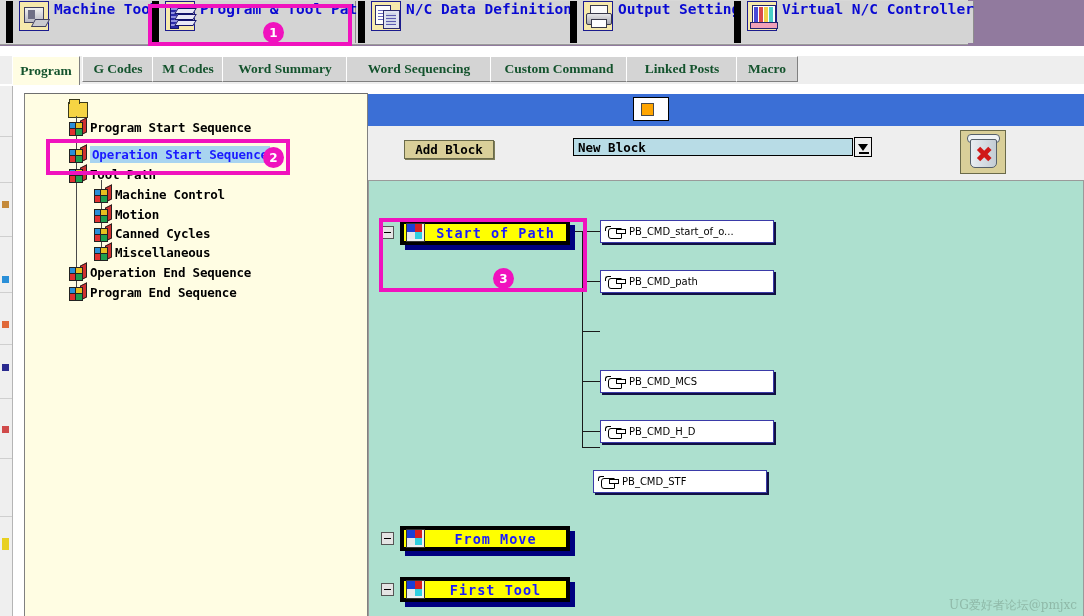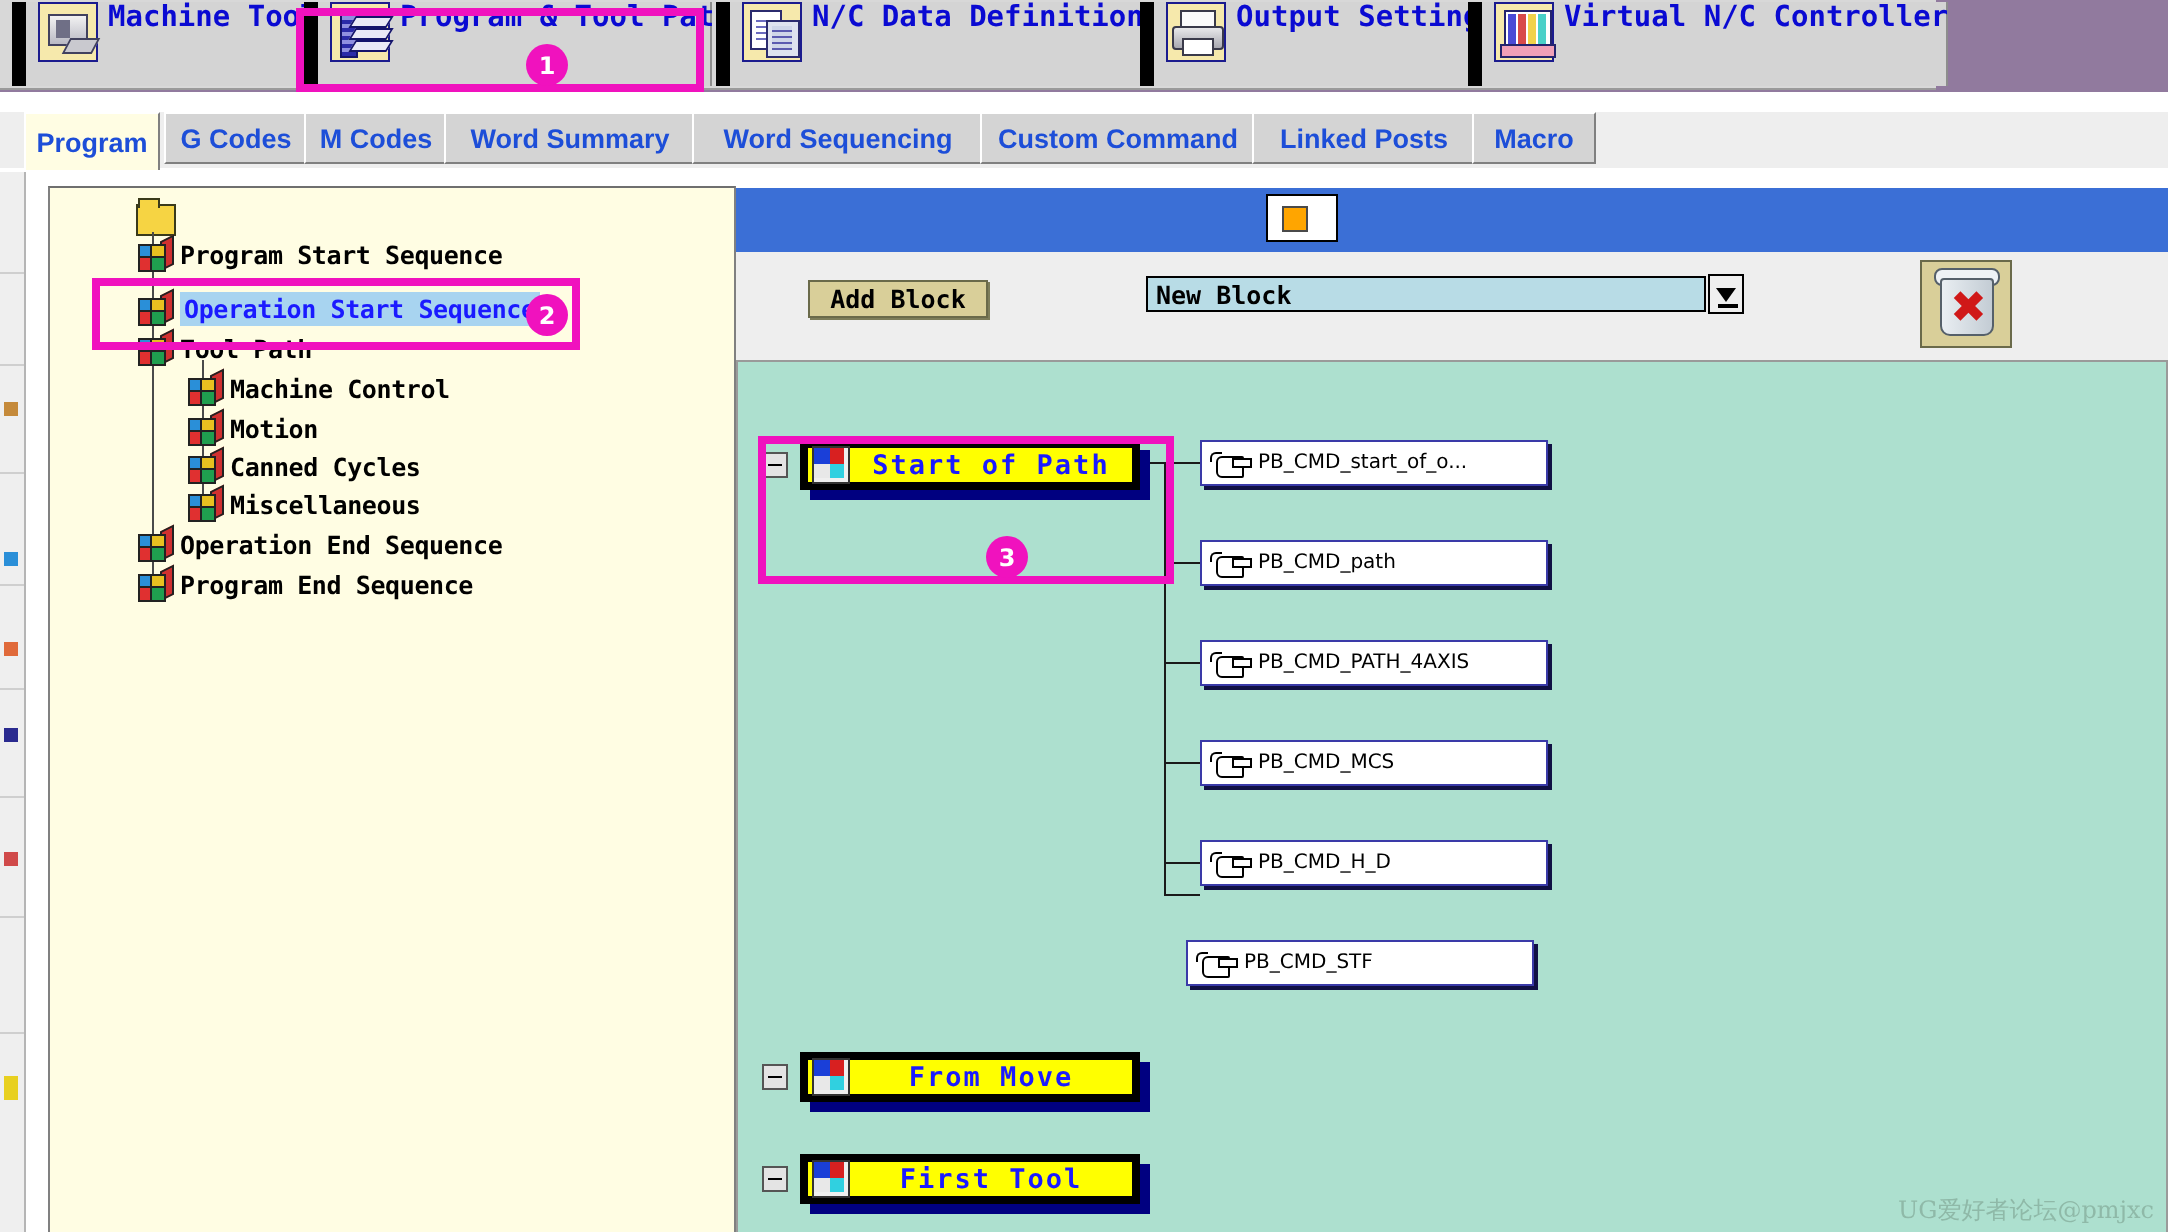--- a/index.html
+++ b/index.html
@@ -69,22 +69,22 @@
   .tabrow{
     position:absolute;left:0;top:56px;width:1084px;height:30px;
     background:#eeeeee;
   }
   .tab{
     position:absolute;top:0;height:26px;
     background:#d4d4d4;
     border:1px solid #ffffff;
     border-right-color:#808080;border-bottom-color:#808080;
     display:flex;align-items:center;justify-content:center;
-    font-family:Liberation Sans, sans-serif;
-    font-size:13.5px;font-weight:bold;color:#1d4ed8;
+    font-family:Liberation Serif, serif;
+    font-size:13.5px;font-weight:bold;color:#14532d;
     white-space:nowrap;box-sizing:border-box;
   }
   .tab.active{background:#fffde3;height:29px;top:0;border-bottom:none;z-index:3;}
   .tabrow .underline{
     position:absolute;left:0;top:28px;width:1084px;height:2px;background:#ffffff;
   }
 
   
   .leftstrip{
     position:absolute;left:0;top:86px;width:12px;height:530px;
@@ -544,28 +544,20 @@
         <span>PB_CMD_start_of_o...</span>
       </div>
       <div class="cmd" style="left:231px;top:89px;">
         <span class="hand">
           <i class="cuff"></i>
             <i class="palm"></i>
             <i class="fing"></i>
           </span>
         <span>PB_CMD_path</span>
       </div>
-      <div class="cmd" style="left:231px;top:139px;">
-        <span class="hand">
-          <i class="cuff"></i>
-            <i class="palm"></i>
-            <i class="fing"></i>
-          </span>
-        <span>PB_CMD_PATH_4AXIS</span>
-      </div>
       <div class="cmd" style="left:231px;top:189px;">
         <span class="hand">
           <i class="cuff"></i>
             <i class="palm"></i>
             <i class="fing"></i>
           </span>
         <span>PB_CMD_MCS</span>
       </div>
       <div class="cmd" style="left:231px;top:239px;">
         <span class="hand">

